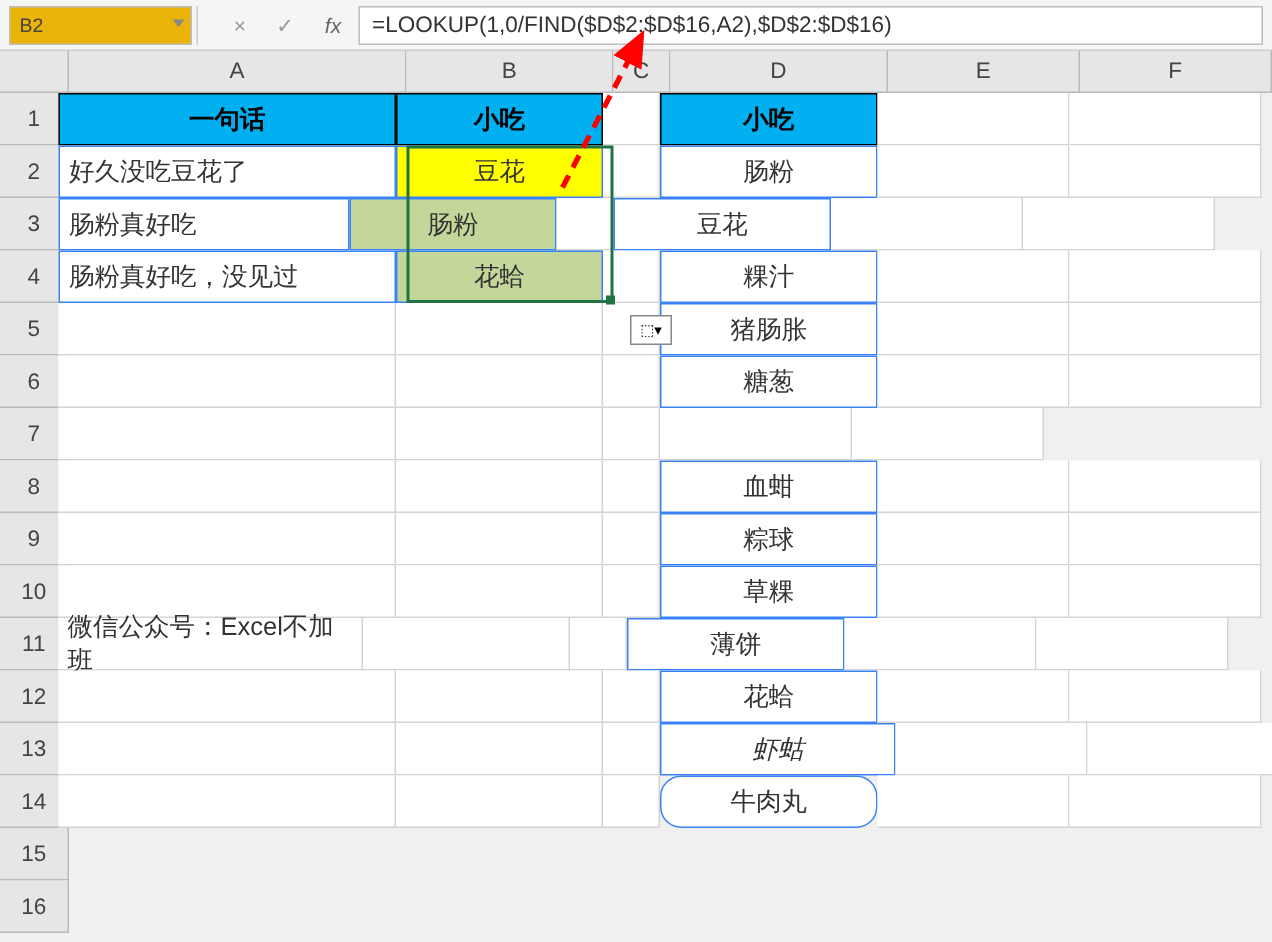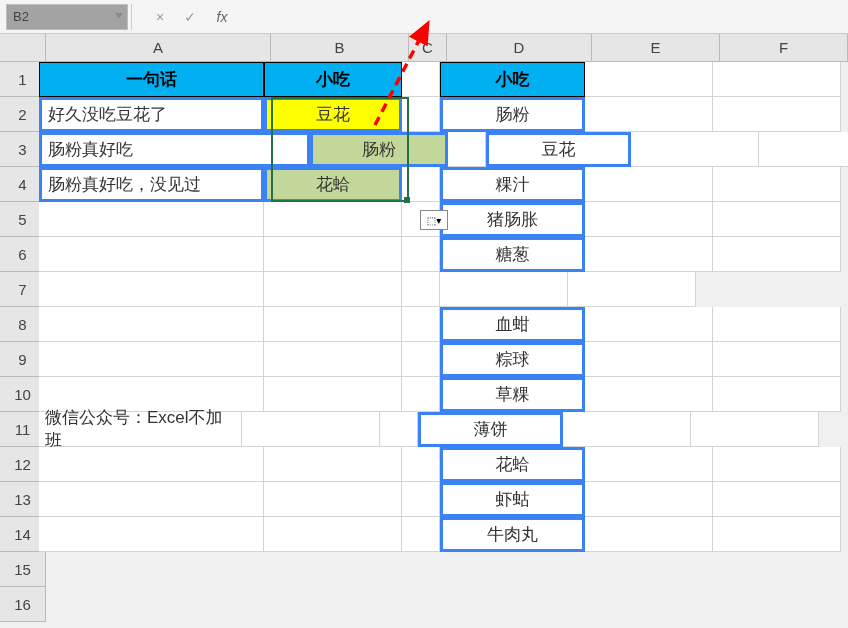--- a/index.html
+++ b/index.html
@@ -15,21 +15,21 @@
       display: flex;
       align-items: center;
       height: 34px;
       background: #f5f5f5;
       border-bottom: 1px solid #ccc;
       padding: 0 6px;
     }
     .name-box {
       width: 122px;
       height: 26px;
-      background: #a3a3a3;
+      background: #eab308;
       border: 1px solid #bdbdbd;
       display: flex;
       align-items: center;
       padding: 0 6px;
       font-size: 13px;
       color: #444;
       position: relative;
     }
     .name-box .dropdown-arrow {
       position: absolute;
@@ -144,21 +144,21 @@
       background: white;
     }
     .cell.header-blue {
       background: #00b0f0;
       color: #000;
       font-weight: bold;
       justify-content: center;
       border: 1px solid #000;
     }
     .cell.data-border {
-      border: 3px solid #3b82f6;
+      border: 1px solid #3b82f6;
       justify-content: center;
     }
     .cell.yellow { background: #ffff00; }
     .cell.olive { background: #c4d79b; }
     .cell.align-left { justify-content: flex-start; }
     .cell.align-center { justify-content: center; }
     .selection-box {
       position: absolute;
       border: 2px solid #217346;
       pointer-events: none;
@@ -195,20 +195,21 @@
 
 <div class="formula-bar">
   <div class="name-box">
     <span>B2</span>
     <span class="dropdown-arrow"></span>
   </div>
   <div class="fb-divider"></div>
   <div class="fb-button">×</div>
   <div class="fb-button">✓</div>
   <div class="fb-button fb-fx">fx</div>
+  <div class="formula-input">=LOOKUP(1,0/FIND($D$2:$D$16,A2),$D$2:$D$16)</div>
 </div>
 
 <div class="sheet-area">
   <div class="corner"></div>
   <div class="col-headers" id="col-headers">
       <div class="col-header" style="width: 225px;">A</div>
       <div class="col-header" style="width: 138px;">B</div>
       <div class="col-header" style="width: 38px;">C</div>
       <div class="col-header" style="width: 145px;">D</div>
       <div class="col-header" style="width: 128px;">E</div>
@@ -243,21 +244,21 @@
       </div>
       <div class="row-cells">
         <div class="cell data-border align-left" style="width: 225px;">好久没吃豆花了</div>
         <div class="cell data-border align-center yellow" style="width: 138px;">豆花</div>
         <div class="cell" style="width: 38px;"></div>
         <div class="cell data-border align-center" style="width: 145px;">肠粉</div>
         <div class="cell" style="width: 128px;"></div>
         <div class="cell" style="width: 128px;"></div>
       </div>
       <div class="row-cells">
-        <div class="cell data-border align-left" style="width: 271px;">肠粉真好吃</div>
+        <div class="cell data-border align-left" style="width: 194px;">肠粉真好吃</div>
         <div class="cell data-border align-center olive" style="width: 138px;">肠粉</div>
         <div class="cell" style="width: 38px;"></div>
         <div class="cell data-border align-center" style="width: 145px;">豆花</div>
         <div class="cell" style="width: 128px;"></div>
         <div class="cell" style="width: 128px;"></div>
       </div>
       <div class="row-cells">
         <div class="cell data-border align-left" style="width: 225px;">肠粉真好吃，没见过</div>
         <div class="cell data-border align-center olive" style="width: 138px;">花蛤</div>
         <div class="cell" style="width: 38px;"></div>
@@ -325,29 +326,29 @@
         <div class="cell" style="width: 138px;"></div>
         <div class="cell" style="width: 38px;"></div>
         <div class="cell data-border align-center" style="width: 145px;">花蛤</div>
         <div class="cell" style="width: 128px;"></div>
         <div class="cell" style="width: 128px;"></div>
       </div>
       <div class="row-cells">
         <div class="cell" style="width: 225px;"></div>
         <div class="cell" style="width: 138px;"></div>
         <div class="cell" style="width: 38px;"></div>
-        <div class="cell data-border align-center" style="width: 145px;">虾蛄</div>
-        <div class="cell" style="width: 128px;"></div>
-        <div class="cell" style="width: 128px;"></div>
-      </div>
-      <div class="row-cells">
-        <div class="cell" style="width: 225px;"></div>
-        <div class="cell" style="width: 138px;"></div>
-        <div class="cell" style="width: 38px;"></div>
-        <div class="cell data-border align-center" style="width: 145px;">牛肉丸</div>
+        <div class="cell data-border align-center" style="width: 157px; font-style: italic;">虾蛄</div>
+        <div class="cell" style="width: 128px;"></div>
+        <div class="cell" style="width: 128px;"></div>
+      </div>
+      <div class="row-cells">
+        <div class="cell" style="width: 225px;"></div>
+        <div class="cell" style="width: 138px;"></div>
+        <div class="cell" style="width: 38px;"></div>
+        <div class="cell data-border align-center" style="width: 145px; border-radius: 14px;">牛肉丸</div>
         <div class="cell" style="width: 128px;"></div>
         <div class="cell" style="width: 128px;"></div>
       </div>
     </div>
 
   <div class="selection-box" style="left:271px; top:63px; width:138px; height:105px;">
     <div class="fill-handle"></div>
   </div>
 
   <div class="paste-options" style="left:420px; top:176px;">⬚▾</div>

